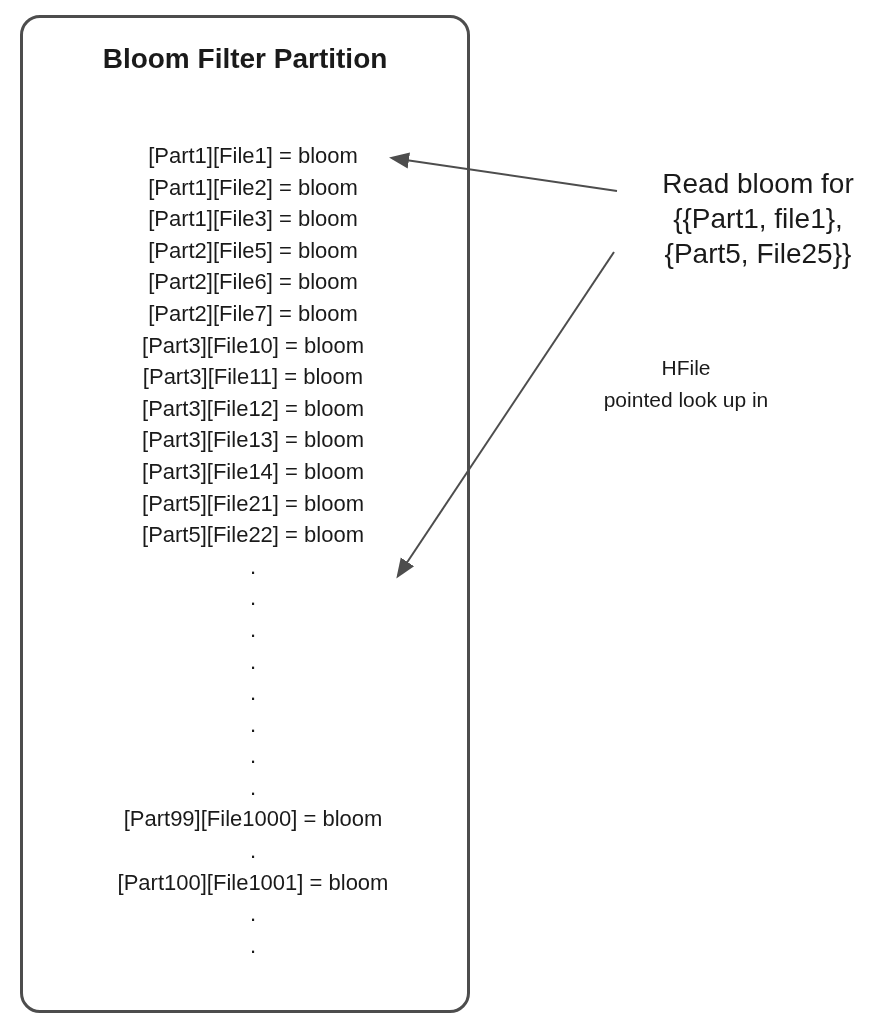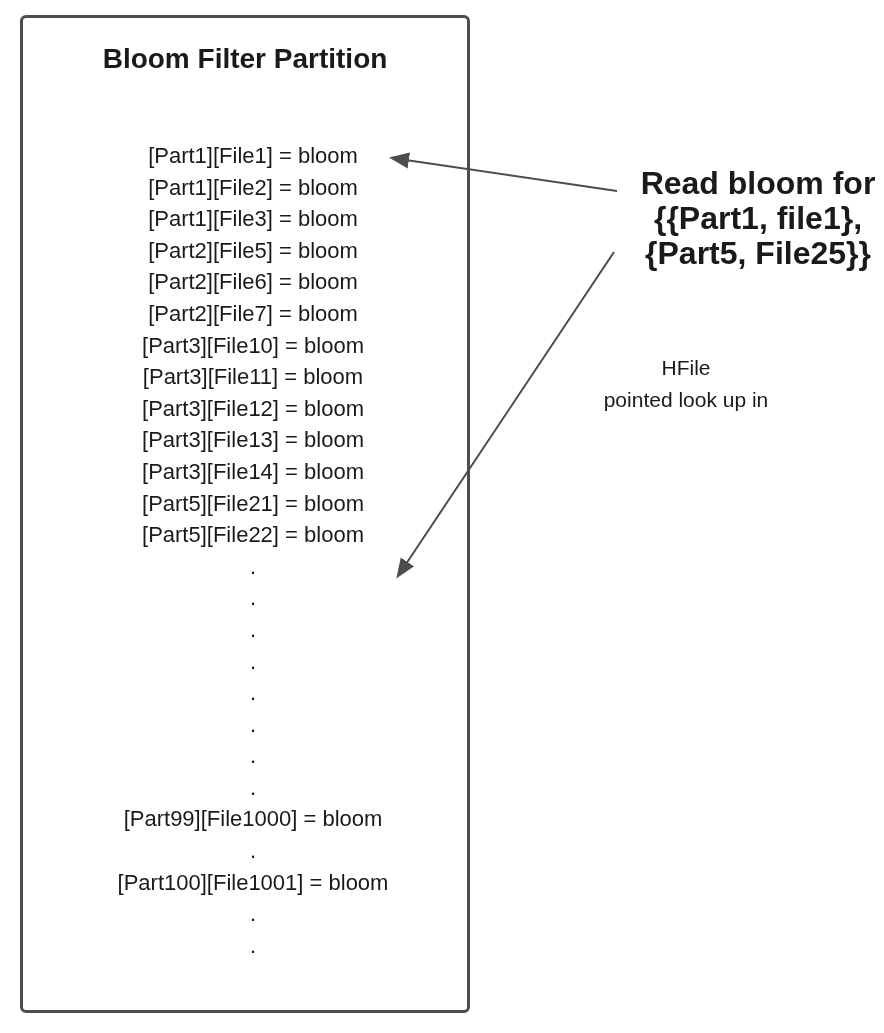--- a/index.html
+++ b/index.html
@@ -17,21 +17,21 @@
     height: 1033px;
     background: #ffffff;
   }
   .partition-box {
     position: absolute;
     left: 20px;
     top: 15px;
     width: 444px;
     height: 992px;
     border: 3px solid #4d4d4d;
-    border-radius: 6px;
+    border-radius: 20px;
     background: #ffffff;
     box-sizing: content-box;
   }
   .box-title {
     margin-top: 24px;
     text-align: center;
     font-size: 28px;
     font-weight: bold;
     color: #1a1a1a;
     line-height: 34px;
@@ -47,22 +47,22 @@
     color: #1a1a1a;
     white-space: pre;
     margin-left: 16px;
   }
   .annotation-read-bloom {
     position: absolute;
     left: 633px;
     top: 166px;
     width: 250px;
     text-align: center;
-    font-size: 32px;
-    font-weight: bold;
+    font-size: 28px;
+    font-weight: normal;
     color: #1a1a1a;
     line-height: 35px;
   }
   .annotation-pointed-lookup {
     position: absolute;
     left: 576px;
     top: 352px;
     width: 220px;
     text-align: center;
     font-size: 21px;

